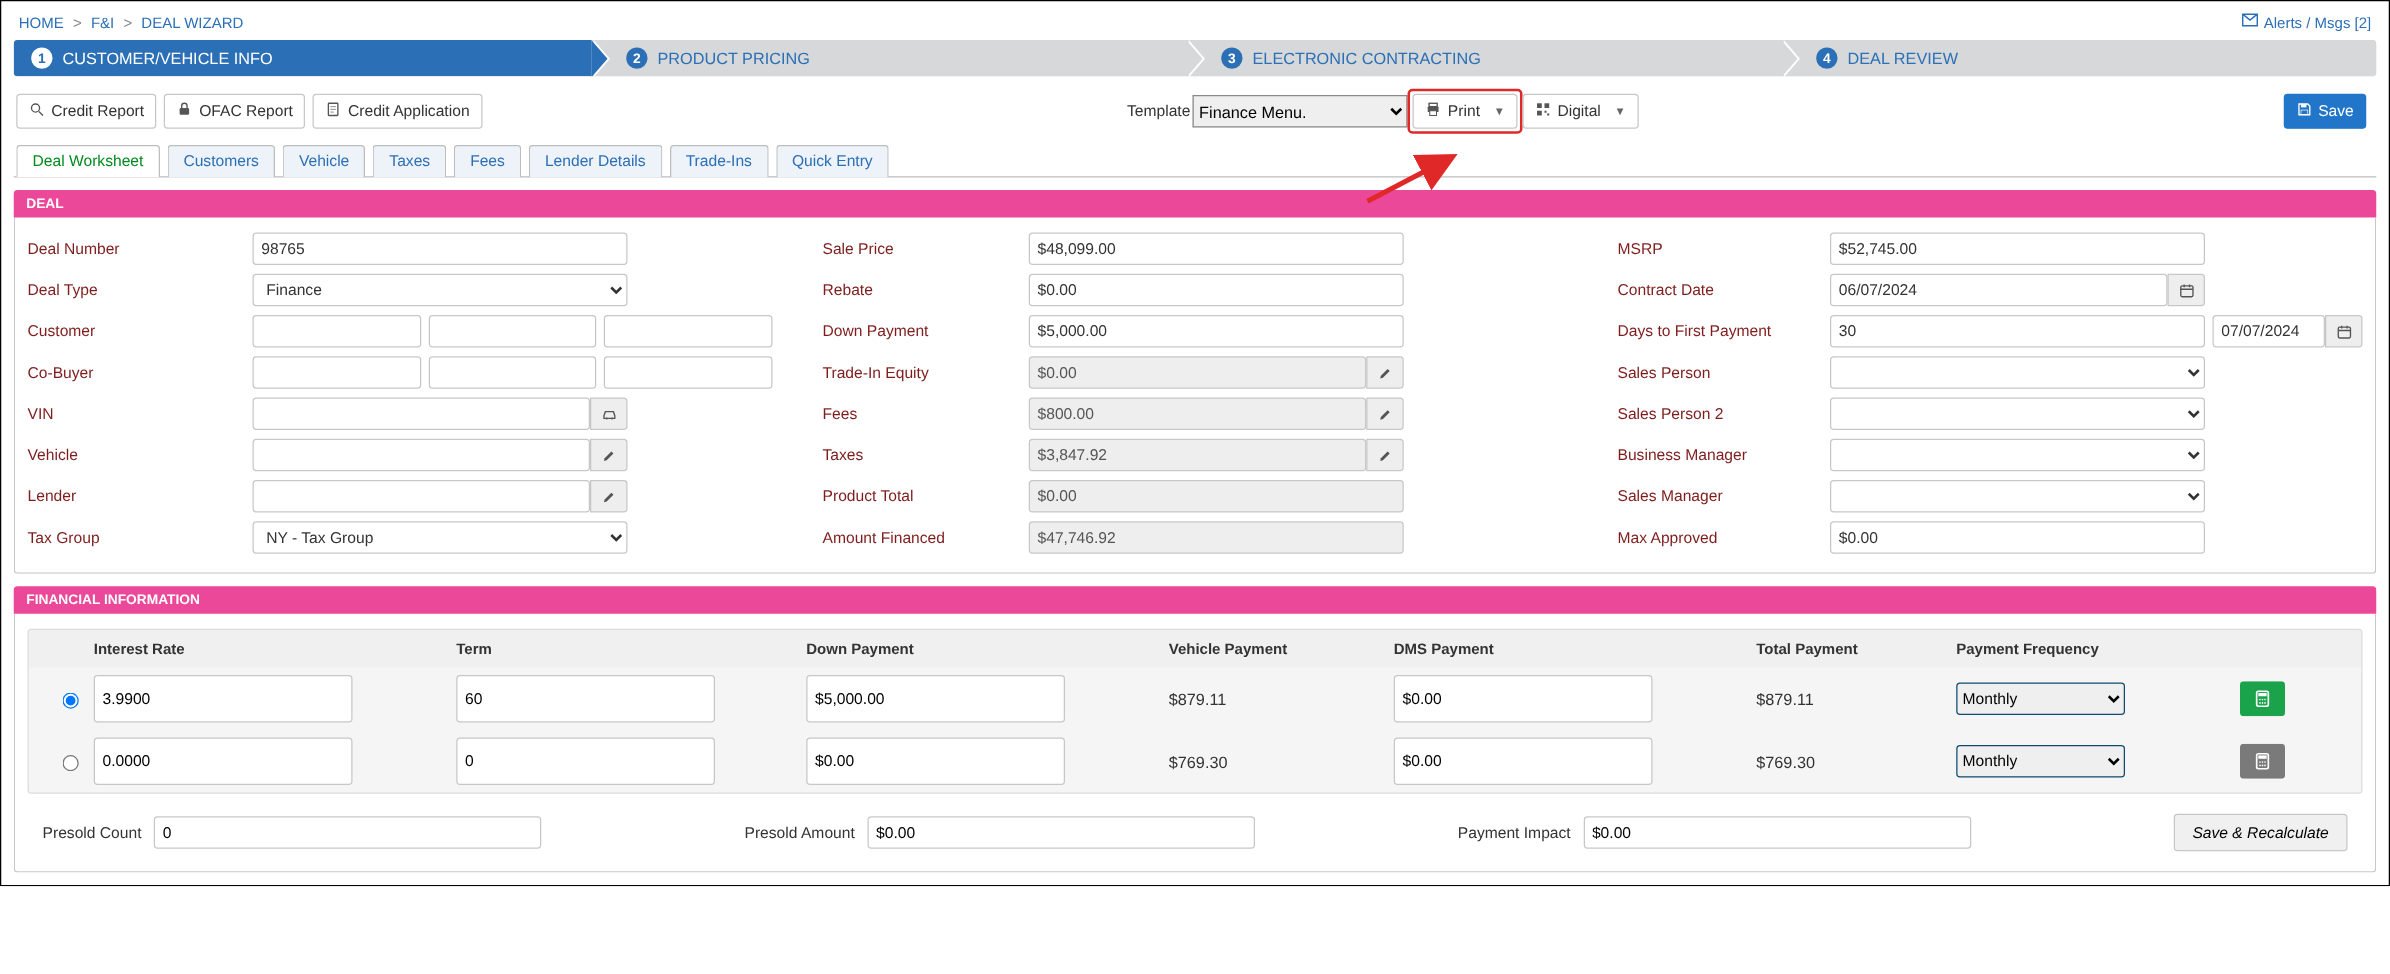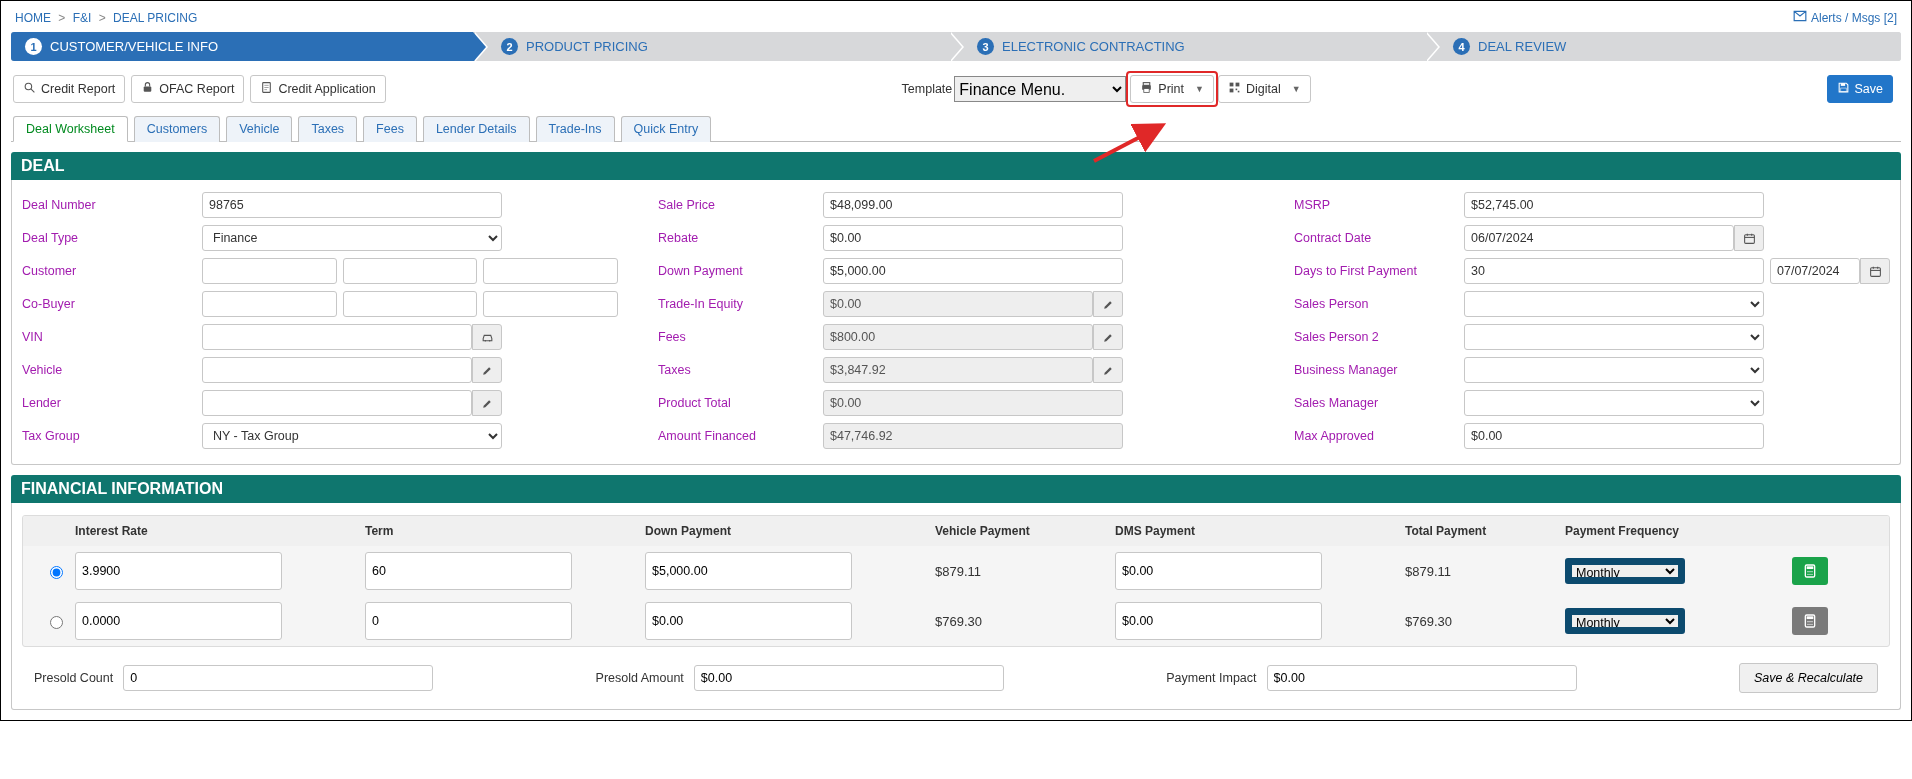--- a/index.html
+++ b/index.html
@@ -87,21 +87,21 @@
     display:inline-flex; align-items:center; gap:5px;
     background:#fff; border:1px solid #c7c7c7; border-radius:3px;
     padding:5px 9px; font-size:12.5px; color:#333; cursor:pointer;
     margin-right:6px;
   }
   .btn svg { width:13px; height:13px; fill:#555; }
   .btn .caret { margin-left:6px; font-size:9px; color:#666;}
   .btn-primary { background:#2276c9; color:#fff; border-color:#2276c9; }
   .btn-primary svg { fill:#fff; }
   .toolbar-spacer { flex:1; }
-  select.tmpl { height:26px; font-size:16px; border:1px solid #888; min-width:172px; }
+  select.tmpl { height:26px; font-size:13px; border:1px solid #888; min-width:172px; }
   label.tmpl-label { margin-right:2px; font-size:12.5px; }
 
   .highlight-box {
     border: 2.5px solid #e02828;
     border-radius: 4px;
     padding: 2px;
     display:inline-flex;
   }
 
   
@@ -123,34 +123,34 @@
     border-radius:3px 3px 0 0;
     background:#eef3f9; color:#2b6fb6;
     padding:5px 12px; font-size:12.5px; cursor:pointer;
     position:relative; top:1px;
   }
   .tab.active { background:#fff; color:#018a1f; border-bottom:1px solid #fff;}
 
   
   .panel { margin-top:10px; }
   .panel-head {
-    background:#0f766e; color:#fff; font-weight:bold;
-    font-size:16px; padding:5px 10px; border-radius:3px 3px 0 0;
+    background:#ec4899; color:#fff; font-weight:bold;
+    font-size:11px; padding:5px 10px; border-radius:3px 3px 0 0;
   }
   .panel-body {
     border:1px solid #c7c7c7; border-top:none;
     padding:12px 10px 8px 10px;
     border-radius:0 0 3px 3px;
   }
 
   
   .deal-grid { display:flex; gap:40px; }
   .dcol { flex:1; }
   .row { display:flex; align-items:center; margin-bottom:7px; min-height:26px;}
-  .row > label { width:180px; font-size:12.5px; color:#a21caf; }
+  .row > label { width:180px; font-size:12.5px; color:#7f1d1d; }
   .dcol:nth-child(2) .row > label { width:165px; }
   .dcol:nth-child(3) .row > label { width:170px; }
   .field { flex:1; display:flex; gap:6px; }
   .field input[type=text], .field select {
     height:26px; border:1px solid #c7c7c7; border-radius:3px;
     padding:2px 6px; font-size:12.5px; background:#fff; color:#333;
   }
   .field input[type=text] { width:100%; max-width:300px; }
   .field select { width:100%; max-width:300px; }
   .field.read input[type=text] { background:#eee; color:#555; }
@@ -176,21 +176,21 @@
   .fc-radio   { width:40px; display:flex; justify-content:center;}
   .fc-rate    { width:290px;}
   .fc-term    { width:280px;}
   .fc-down    { width:290px;}
   .fc-vpay    { width:180px;}
   .fc-dms     { width:290px;}
   .fc-tot     { width:160px;}
   .fc-freq    { width:220px;}
   .fc-calc    { width:50px; display:flex; justify-content:center;}
   .fin-row input[type=text]{ height:26px; width:207px; border:1px solid #c7c7c7; border-radius:3px; padding:18px 6px; font-size:12.5px;}
-  .fin-row select { height:26px; width:120px; border:7px solid #0c4a6e; border-radius:3px; font-size:12.5px;}
+  .fin-row select { height:26px; width:135px; border:1px solid #0c4a6e; border-radius:3px; font-size:12.5px;}
   .calc-btn { width:36px; height:28px; border-radius:3px; display:flex;align-items:center;justify-content:center; cursor:pointer; border:1px solid transparent;}
   .calc-btn.green { background:#1aa34a; }
   .calc-btn.gray  { background:#7a7a7a; }
   .calc-btn svg { width:16px; height:16px; fill:#fff;}
 
   .presold-row { display:flex; align-items:center; padding:16px 12px 8px 12px; gap:10px;}
   .presold-row label { font-size:12.5px;}
   .presold-row input { height:26px; border:1px solid #c7c7c7; border-radius:3px; padding:2px 6px; font-size:12.5px;}
   .pc-count { width:310px;}
   .pc-amt   { width:310px;}
@@ -205,21 +205,21 @@
 <body>
 
 <div class="container">
 
   <div class="topbar">
     <div class="breadcrumb">
       <a href="#">HOME</a>
       <span class="sep">&gt;</span>
       <a href="#">F&amp;I</a>
       <span class="sep">&gt;</span>
-      <span>DEAL PRICING</span>
+      <span>DEAL WIZARD</span>
     </div>
     <a href="#" class="alerts-link">
       <span>
         <svg viewBox="0 0 24 24">
             <path d="M2 4h20v16H2z M2 4l10 8 10-8" fill="none" stroke="#2b6fb6" stroke-width="2"></path>
           </svg>
       </span>
       <span>Alerts / Msgs [2]</span>
     </a>
   </div>

